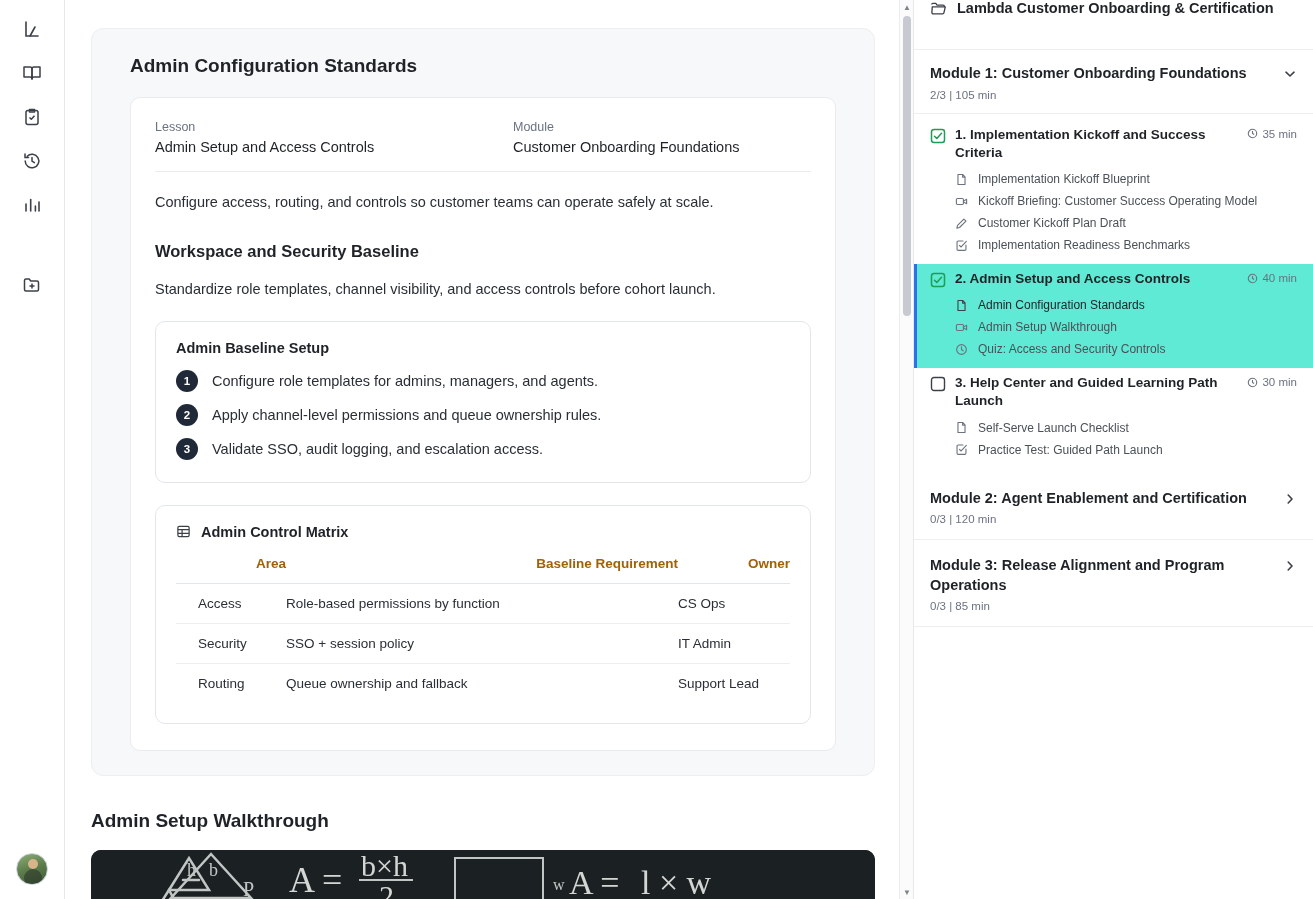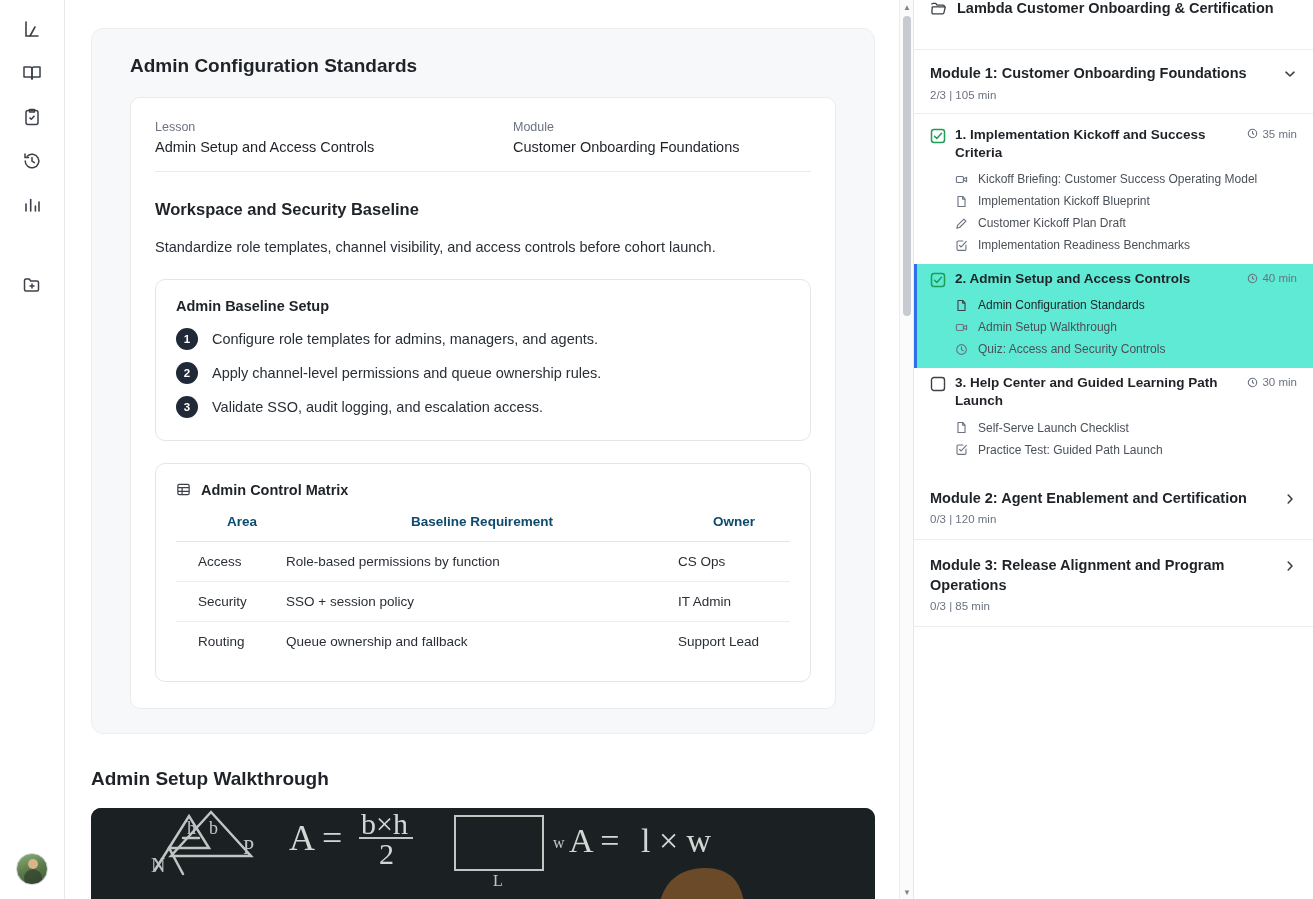--- a/index.html
+++ b/index.html
@@ -165,24 +165,24 @@
     font-weight: 600;
     margin-bottom: 4px;
   }
   .table-head-row .tb-icon { margin-right: 10px; color: #3c4149; display:flex; }
   table.matrix {
     width: 100%;
     border-collapse: collapse;
     margin-top: 16px;
   }
   table.matrix th {
-    text-align: center;
+    text-align: right;
     font-size: 13.5px;
     font-weight: 600;
-    color: #0c4a6e;
+    color: #a16207;
     padding: 0 0 12px 0;
     border-bottom: 1px solid #e3e6e9;
   }
   table.matrix td {
     font-size: 13.5px;
     color: #2a2f36;
     padding: 12px 0 12px 0;
     border-bottom: 1px solid #eceef0;
   }
   table.matrix tr:last-child td { border-bottom: none; }
@@ -387,20 +387,21 @@
             <div class="meta-col">
               <div class="meta-label">Lesson</div>
               <div class="meta-value">Admin Setup and Access Controls</div>
             </div>
             <div class="meta-col">
               <div class="meta-label">Module</div>
               <div class="meta-value">Customer Onboarding Foundations</div>
             </div>
           </div>
 
+          <p class="lead">Configure access, routing, and controls so customer teams can operate safely at scale.</p>
 
           <h2 class="h2">Workspace and Security Baseline</h2>
           <p class="body-text">Standardize role templates, channel visibility, and access controls before cohort launch.</p>
 
           <div class="box">
             <div class="box-title">Admin Baseline Setup</div>
 
             <div class="step">
               <div class="step-num">1</div>
               <div class="step-text">Configure role templates for admins, managers, and agents.</div>
@@ -545,34 +546,34 @@
                   <path d="M6 3.4V6l1.8 1.1"></path>
                 </svg>
             </span>
             <span>35 min</span>
           </span>
         </div>
         <div class="items">
           <div class="item">
             <span class="i-ico">
               <svg width="13" height="13" viewBox="0 0 14 14" fill="none" stroke="#6b7280" stroke-width="1.2" stroke-linejoin="round">
+                  <path d="M3.2 1.6h5l2.6 2.6v8.2H3.2z"></path>
+                  <path d="M8.2 1.6v2.8h2.6"></path>
+                </svg>
+            </span>
+            <span>Implementation Kickoff Blueprint</span>
+          </div>
+          <div class="item">
+            <span class="i-ico">
+              <svg width="13" height="13" viewBox="0 0 14 14" fill="none" stroke="#6b7280" stroke-width="1.2" stroke-linejoin="round">
                   <rect x="1.5" y="3.8" width="7.6" height="6.4" rx="1.2"></rect>
                   <path d="M9.1 6.6 L12.5 4.6v4.8L9.1 7.4z"></path>
                 </svg>
             </span>
             <span>Kickoff Briefing: Customer Success Operating Model</span>
-          </div>
-          <div class="item">
-            <span class="i-ico">
-              <svg width="13" height="13" viewBox="0 0 14 14" fill="none" stroke="#6b7280" stroke-width="1.2" stroke-linejoin="round">
-                  <path d="M3.2 1.6h5l2.6 2.6v8.2H3.2z"></path>
-                  <path d="M8.2 1.6v2.8h2.6"></path>
-                </svg>
-            </span>
-            <span>Implementation Kickoff Blueprint</span>
           </div>
           <div class="item">
             <span class="i-ico">
               <svg width="13" height="13" viewBox="0 0 14 14" fill="none" stroke="#6b7280" stroke-width="1.2" stroke-linecap="round" stroke-linejoin="round">
                   <path d="M9.6 2.2 11.8 4.4 4.9 11.3 2 12l.7-2.9z"></path>
                 </svg>
             </span>
             <span>Customer Kickoff Plan Draft</span>
           </div>
           <div class="item">

